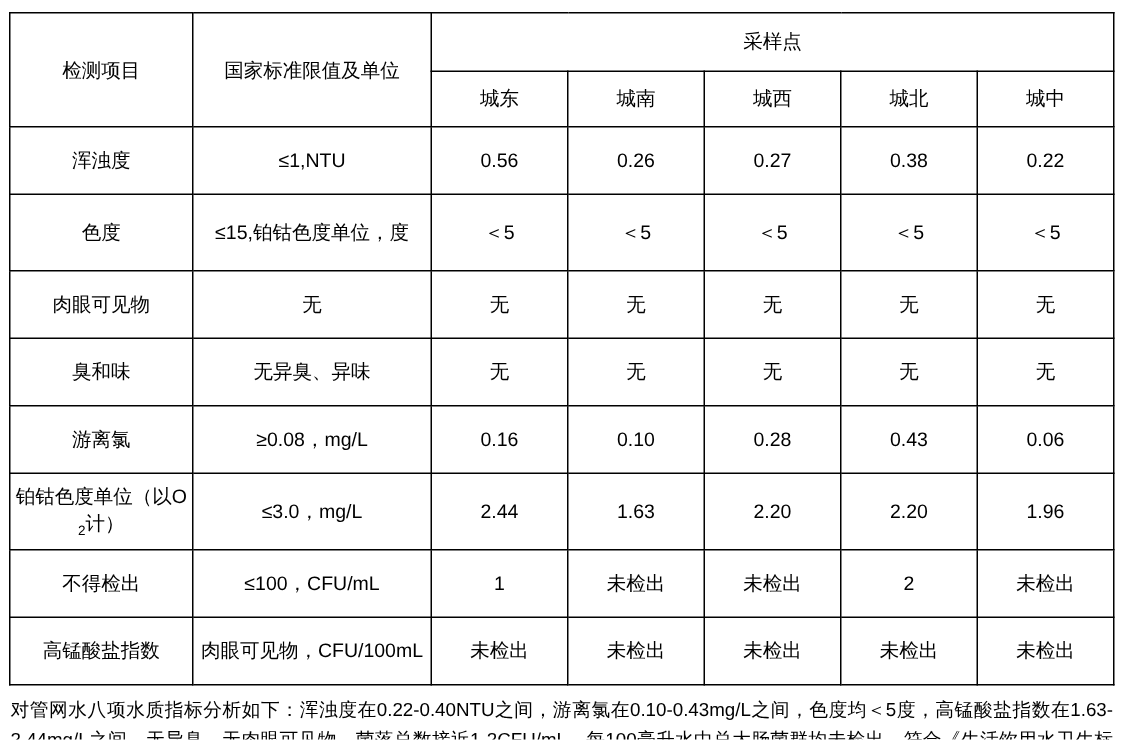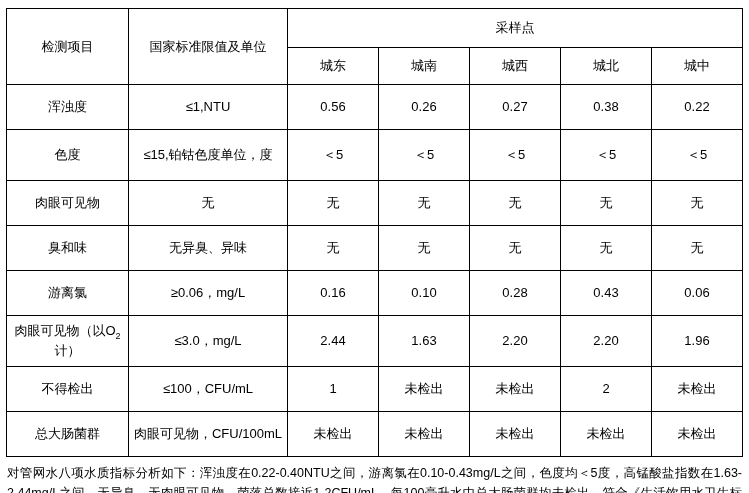--- a/index.html
+++ b/index.html
@@ -135,47 +135,47 @@
         <td class="cell-item">臭和味</td>
         <td class="cell-std">无异臭、异味</td>
         <td>无</td>
         <td>无</td>
         <td>无</td>
         <td>无</td>
         <td>无</td>
       </tr>
       <tr>
         <td class="cell-item">游离氯</td>
-        <td class="cell-std">≥0.06，mg/L</td>
+        <td class="cell-std">≥0.08，mg/L</td>
         <td>0.16</td>
         <td>0.10</td>
         <td>0.28</td>
         <td>0.43</td>
         <td>0.06</td>
       </tr>
       <tr class="tall-row">
-        <td class="cell-item"><span>肉眼可见物（以O</span><span class="sub">2</span><span>计）</span></td>
+        <td class="cell-item"><span>铂钴色度单位（以O</span><span class="sub">2</span><span>计）</span></td>
         <td class="cell-std">≤3.0，mg/L</td>
         <td>2.44</td>
         <td>1.63</td>
         <td>2.20</td>
         <td>2.20</td>
         <td>1.96</td>
       </tr>
       <tr>
         <td class="cell-item">不得检出</td>
         <td class="cell-std">≤100，CFU/mL</td>
         <td>1</td>
         <td>未检出</td>
         <td>未检出</td>
         <td>2</td>
         <td>未检出</td>
       </tr>
       <tr>
-        <td class="cell-item">总大肠菌群</td>
+        <td class="cell-item">高锰酸盐指数</td>
         <td class="cell-std">肉眼可见物，CFU/100mL</td>
         <td>未检出</td>
         <td>未检出</td>
         <td>未检出</td>
         <td>未检出</td>
         <td>未检出</td>
       </tr>
     </tbody>
   </table>
 

